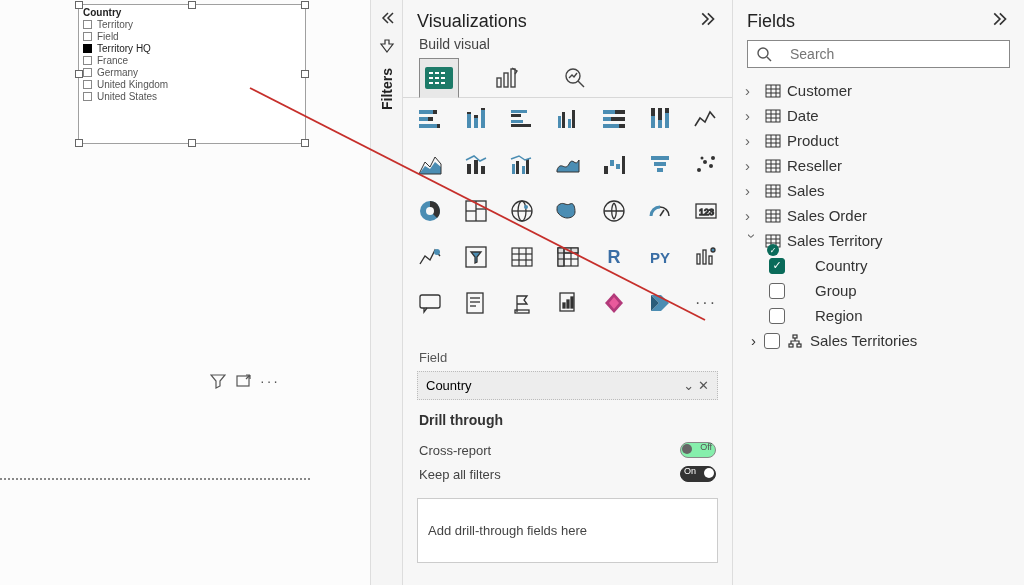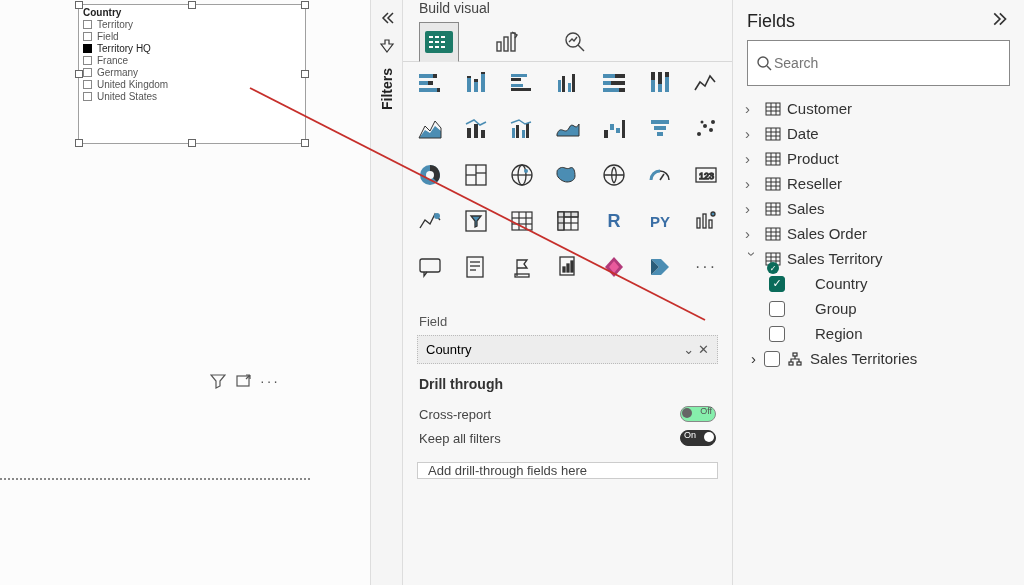--- a/index.html
+++ b/index.html
@@ -49,23 +49,23 @@
   .drill-section { padding: 12px 16px 8px; }
   .drill-title { font-size: 14px; font-weight: 600; color: #333; margin-bottom: 10px; }
   .drill-row { display: flex; align-items: center; justify-content: space-between; font-size: 13px; color: #444; padding: 4px 0; }
   .toggle { width: 36px; height: 16px; border-radius: 8px; position: relative; }
   .toggle.off { background: #86efac; border: 1px solid #888; }
   .toggle.off::after { content: ''; width: 10px; height: 10px; background: #666; border-radius: 50%; position: absolute; left: 1px; top: 1px; }
   .toggle.off .lbl { position: absolute; right: 3px; top: -1px; font-size: 9px; color: #555; }
   .toggle.on { background: #333; border: 1px solid #333; }
   .toggle.on::after { content: ''; width: 10px; height: 10px; background: #fff; border-radius: 50%; position: absolute; right: 1px; top: 1px; }
   .toggle.on .lbl { position: absolute; left: 3px; top: -1px; font-size: 9px; color: #fff; }
-  .drill-drop { margin: 4px 14px 10px; border: 1px solid #ccc; background: #fff; padding: 0 10px; font-size: 13px; color: #444; }
+  .drill-drop { margin: 4px 14px 10px; border: 1px solid #ccc; background: #fff; padding: 24px 10px; font-size: 13px; color: #444; }
   
-  .search-box { margin: 4px 14px 8px; border: 1px solid #888; background: #fff; display: flex; align-items: center; padding: 14px 8px; gap: 2px; }
+  .search-box { margin: 4px 14px 8px; border: 1px solid #888; background: #fff; display: flex; align-items: center; padding: 5px 8px; gap: 18px; }
   .search-box input { border: none; outline: none; font-size: 14px; flex: 1; background: transparent; }
   .field-tree { padding: 2px 8px; }
   .field-item { display: flex; align-items: center; gap: 6px; padding: 4px 4px; font-size: 15px; color: #333; cursor: pointer; }
   .field-item .chev { width: 14px; color: #666; }
   .field-item .tbl-icon { width: 16px; height: 14px; }
   .field-child { padding-left: 28px; display: flex; align-items: center; gap: 8px; font-size: 15px; color: #333; padding-top: 4px; padding-bottom: 4px; }
   .field-child .cb2 { width: 16px; height: 16px; border: 1px solid #666; border-radius: 3px; background: #fff; display: flex; align-items: center; justify-content: center; position: relative; }
   .field-child .cb2.checked { background: #0a6b5a; border-color: #0a6b5a; color: #fff; }
   .field-child .cb2.checked::after { content: '✓'; font-size: 11px; color: #fff; }
   .hier-icon { width: 14px; height: 14px; }
@@ -138,20 +138,26 @@
   <span><svg viewBox="0 0 16 16" fill="none" stroke="#333" stroke-width="1.5">
         <path d="M9 3l-5 5 5 5M14 3l-5 5 5 5"></path>
       </svg></span>
   <span><svg viewBox="0 0 16 16" stroke="#333" fill="none" stroke-width="1.2">
         <path d="M8 2L2 10h4v4h4v-4h4z" transform="rotate(180 8 8)"></path>
       </svg></span>
   <div class="filters-label">Filters</div>
 </div>
 
 <div class="pane viz-pane">
+  <div class="pane-header">
+    <div class="pane-title">Visualizations</div>
+    <span class="pane-chevrons"><svg width="18" height="18" viewBox="0 0 16 16" fill="none" stroke="#333" stroke-width="1.5">
+          <path d="M2 3l5 5-5 5M7 3l5 5-5 5"></path>
+        </svg></span>
+  </div>
   <div class="pane-sub">Build visual</div>
   <div class="build-tabs">
     <div class="build-tab active">
         <svg width="32" height="26" viewBox="0 0 32 26">
           <rect x="2" y="2" width="28" height="22" fill="#1c7a68" rx="2"></rect>
           <rect x="6" y="7" width="4" height="2" fill="#fff"></rect>
           <rect x="12" y="7" width="4" height="2" fill="#fff"></rect>
           <rect x="18" y="7" width="4" height="2" fill="#fff"></rect>
           <rect x="6" y="12" width="4" height="2" fill="#fff"></rect>
           <rect x="12" y="12" width="4" height="2" fill="#fff"></rect>

